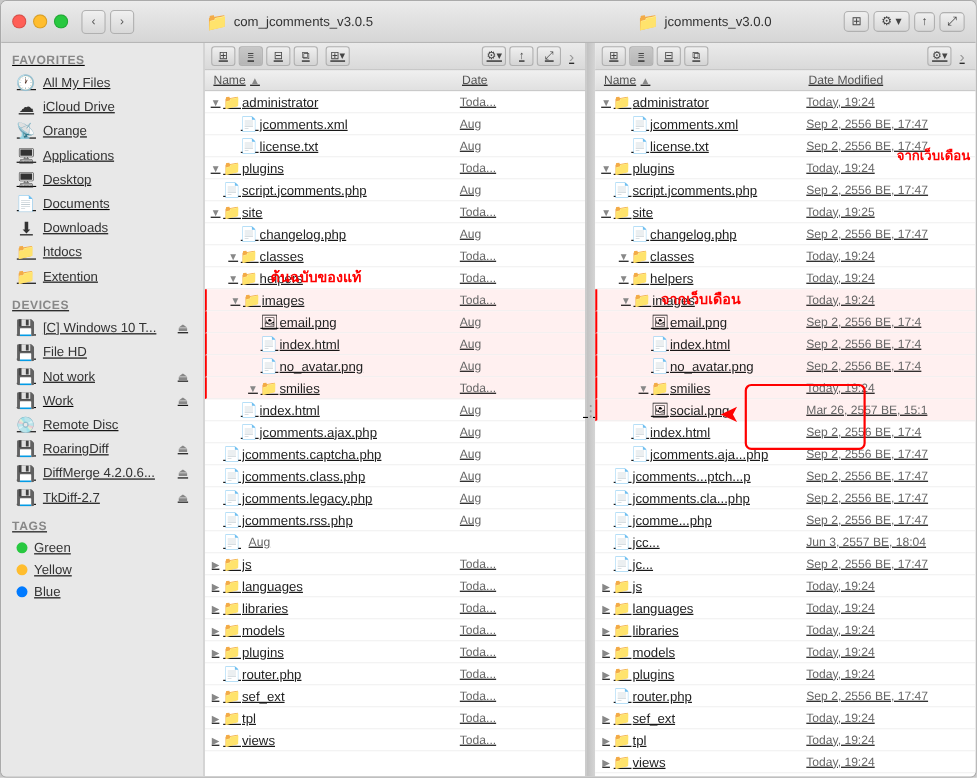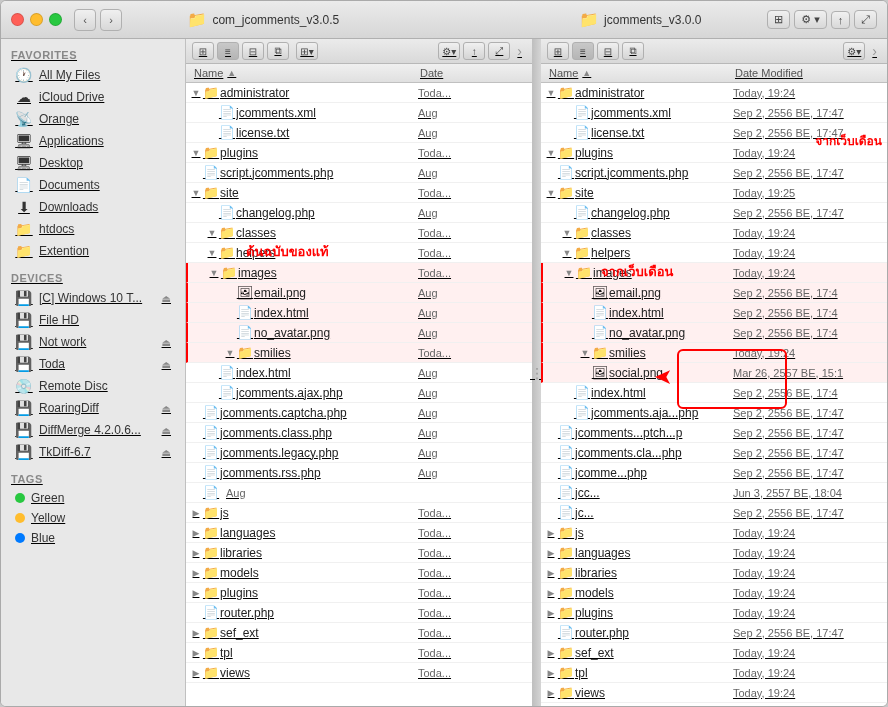--- a/index.html
+++ b/index.html
@@ -406,40 +406,40 @@
         <span class="sidebar-icon">💾</span>
         <span>File HD</span>
       </div>
       <div class="sidebar-item">
         <span class="sidebar-icon">💾</span>
         <span>Not work</span>
         <span style="font-size:10px;color:#888;margin-left:auto;">⏏</span>
       </div>
       <div class="sidebar-item">
         <span class="sidebar-icon">💾</span>
-        <span>Toda</span>
+        <span>Work</span>
         <span style="font-size:10px;color:#888;margin-left:auto;">⏏</span>
       </div>
       <div class="sidebar-item">
         <span class="sidebar-icon">💿</span>
         <span>Remote Disc</span>
       </div>
       <div class="sidebar-item">
         <span class="sidebar-icon">💾</span>
         <span>RoaringDiff</span>
         <span style="font-size:10px;color:#888;margin-left:auto;">⏏</span>
       </div>
       <div class="sidebar-item">
         <span class="sidebar-icon">💾</span>
         <span>DiffMerge 4.2.0.6...</span>
         <span style="font-size:10px;color:#888;margin-left:auto;">⏏</span>
       </div>
       <div class="sidebar-item">
         <span class="sidebar-icon">💾</span>
-        <span>TkDiff-6.7</span>
+        <span>TkDiff-2.7</span>
         <span style="font-size:10px;color:#888;margin-left:auto;">⏏</span>
       </div>
 
       <div class="sidebar-section-header">Tags</div>
       <div class="sidebar-item">
         <span class="sidebar-dot" style="background:#28c840;"></span>
         <span>Green</span>
       </div>
       <div class="sidebar-item">
         <span class="sidebar-dot" style="background:#ffbd2e;"></span>

